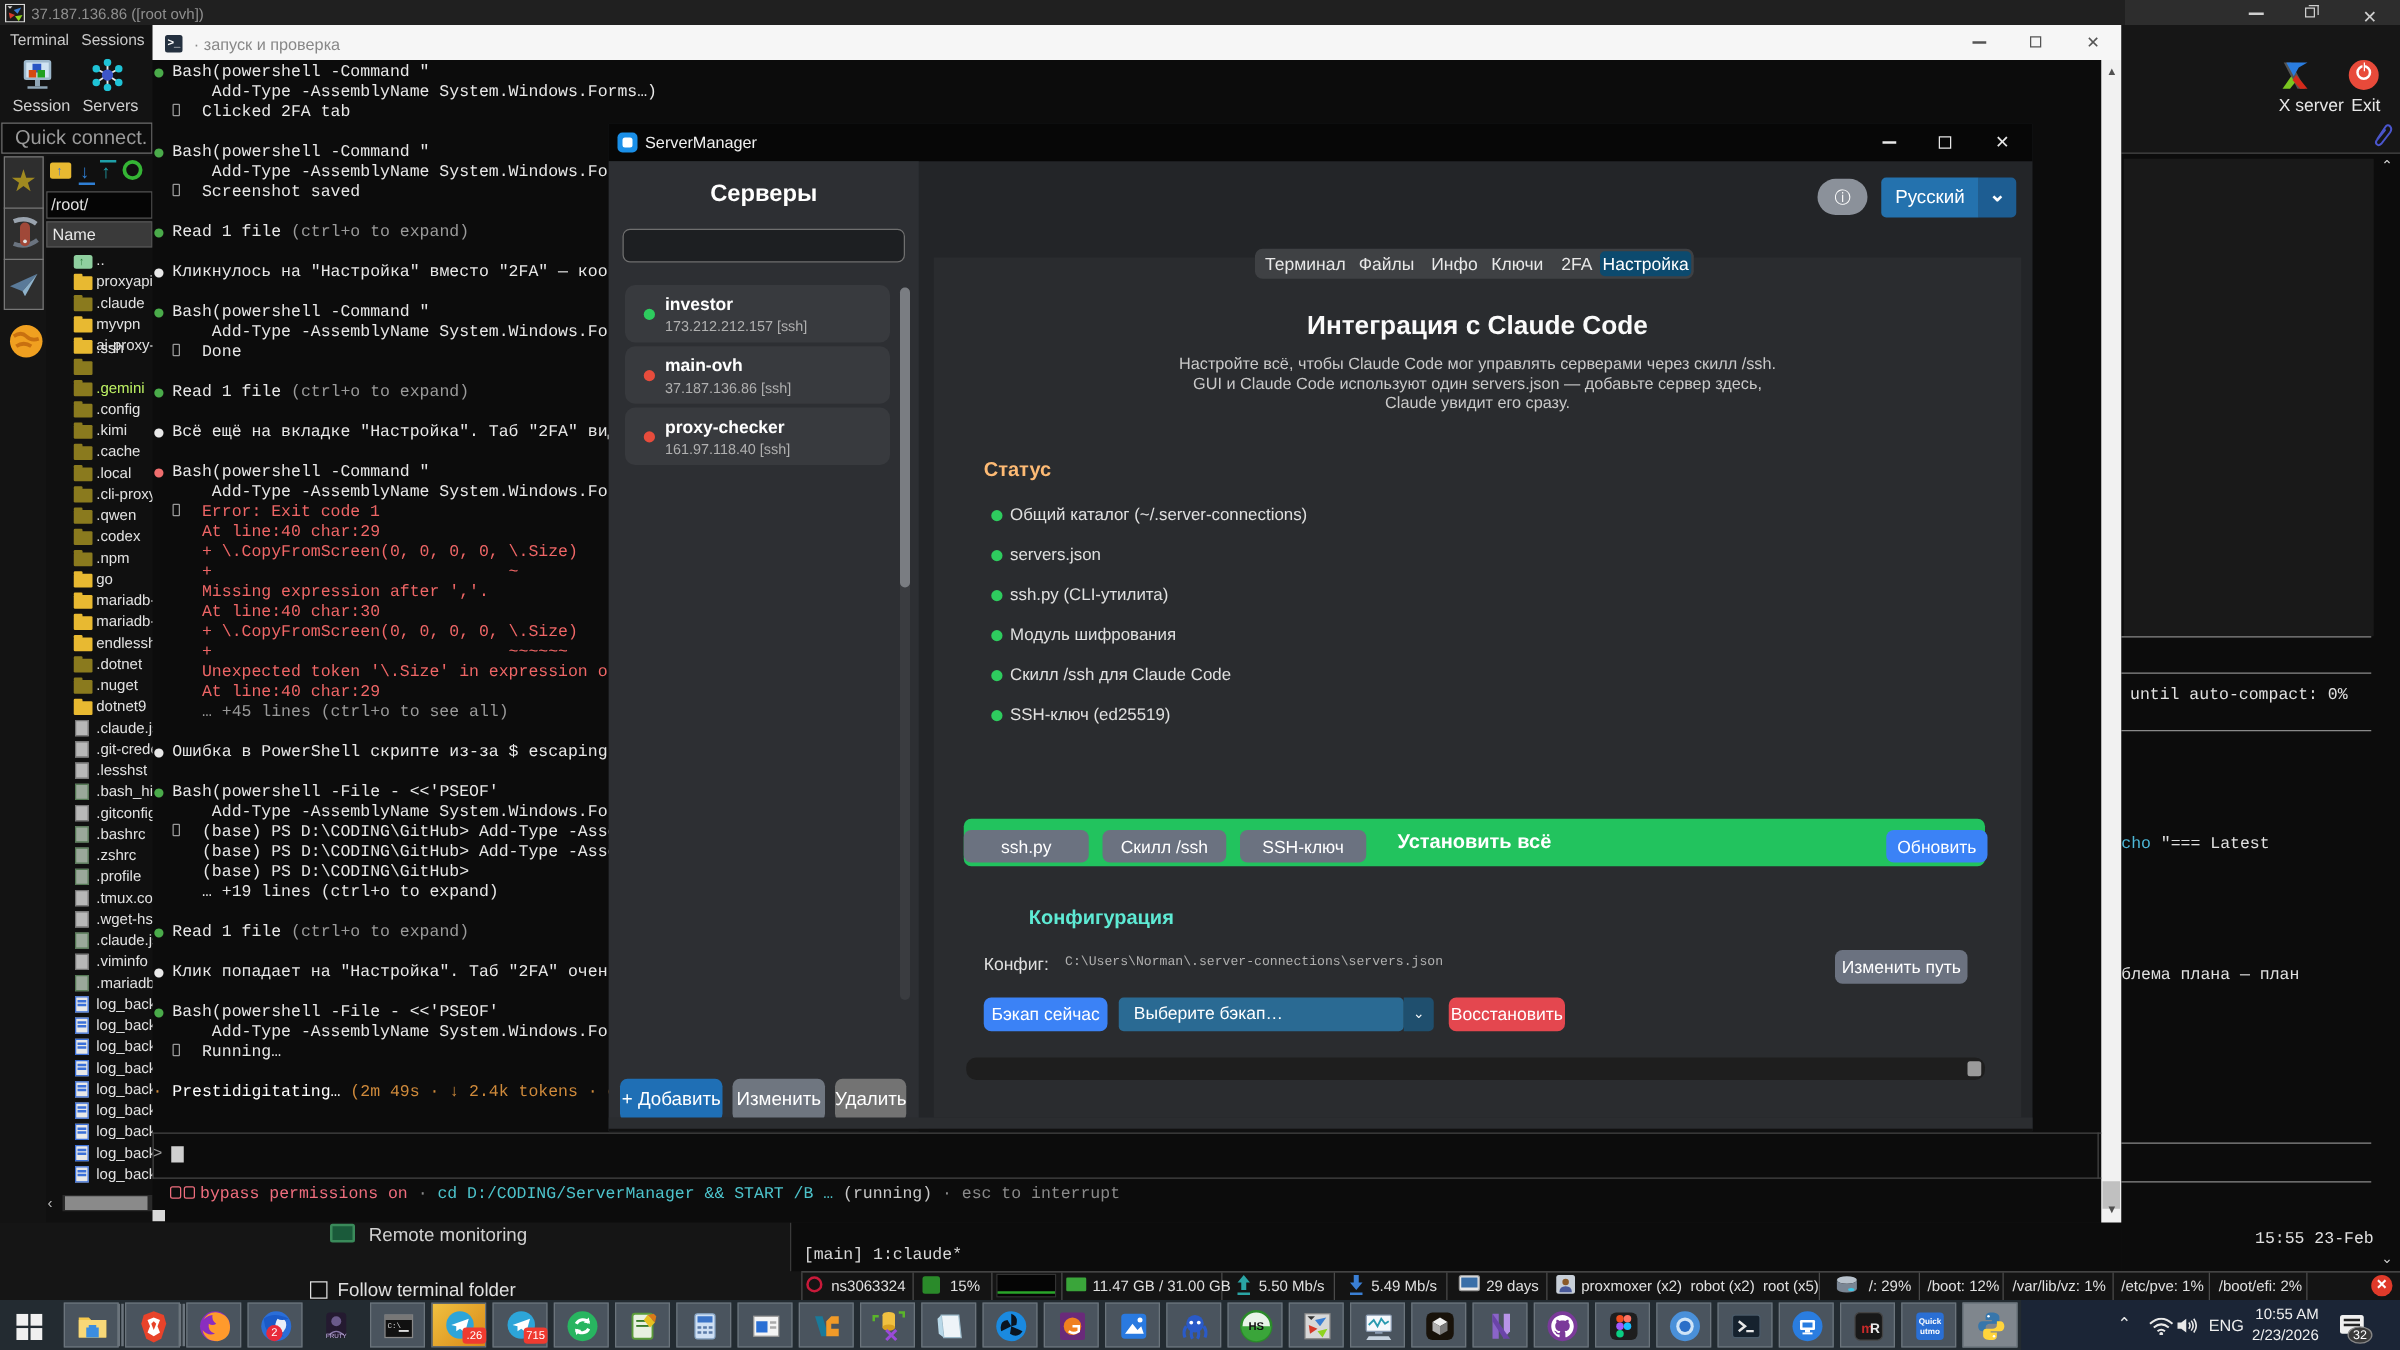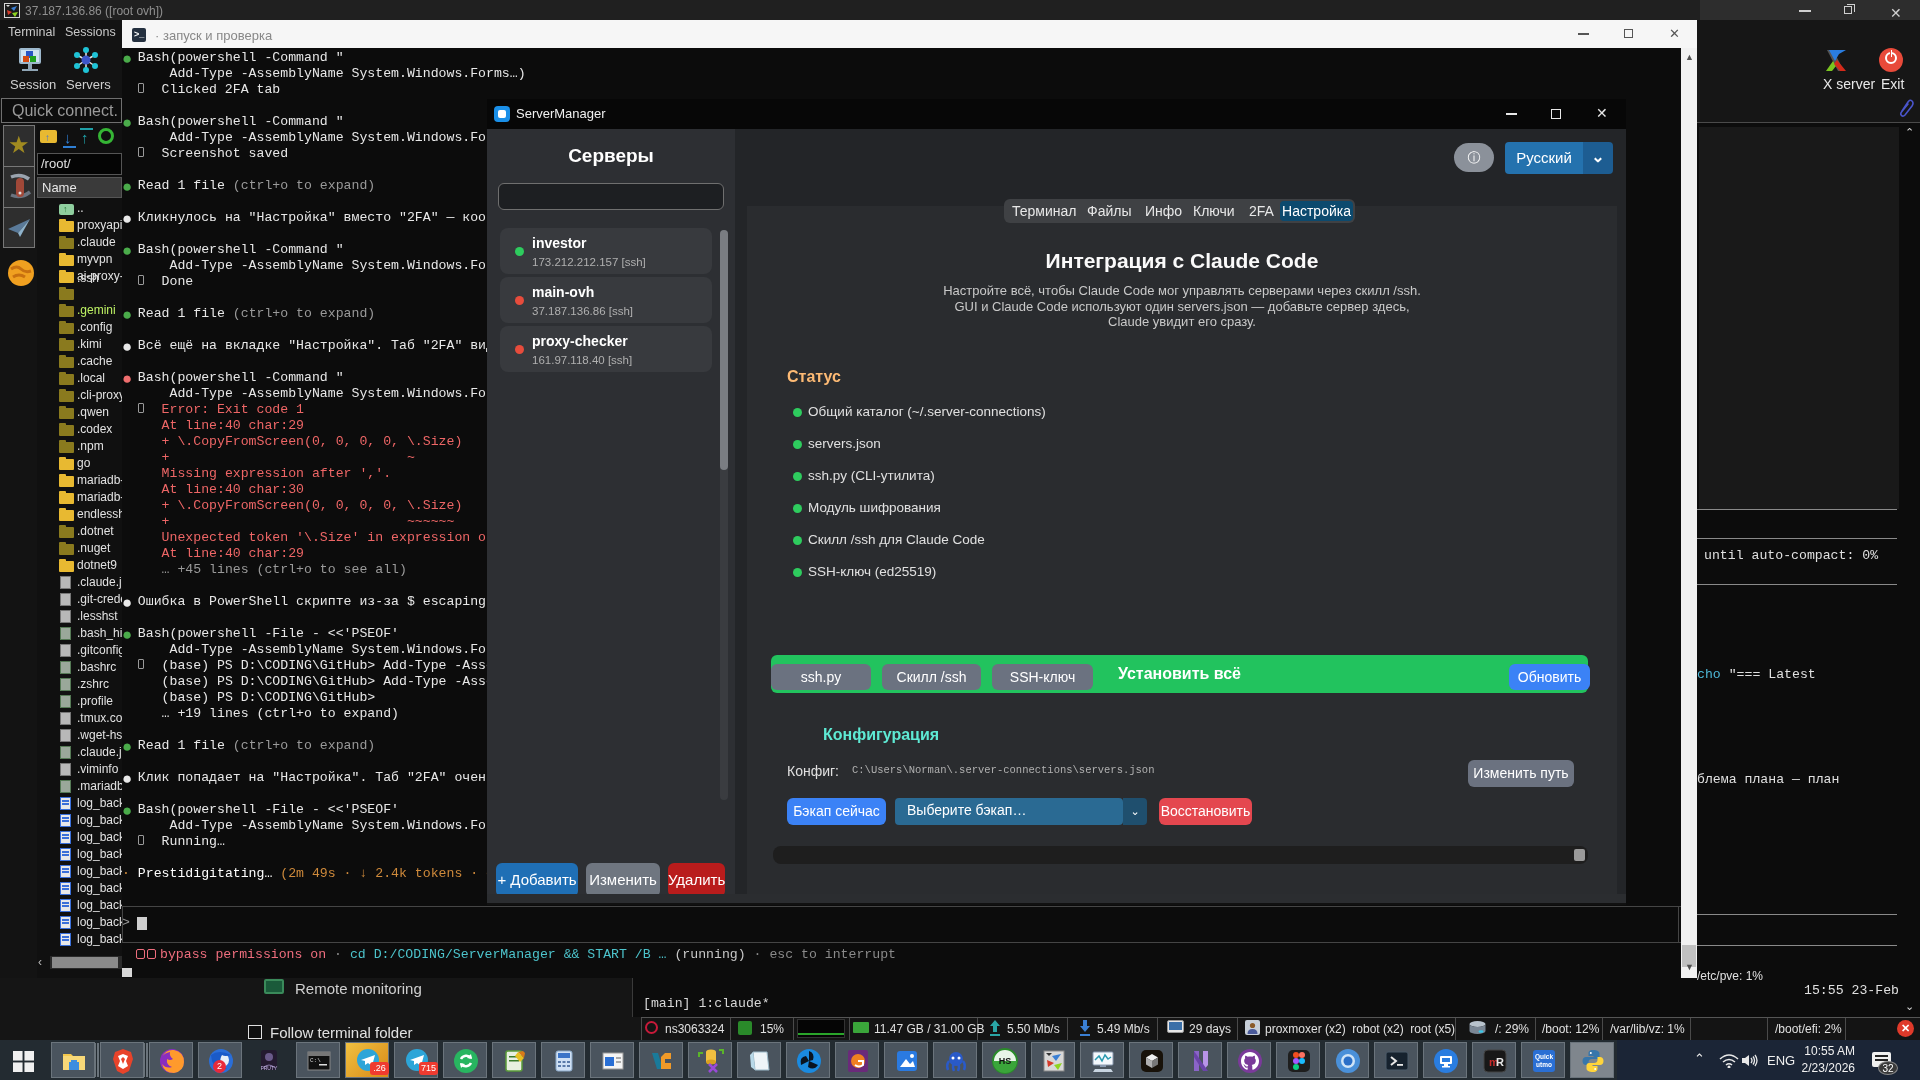--- a/index.html
+++ b/index.html
@@ -322,21 +322,21 @@
       </svg>
       <div class="abs" style="left:1265px;top:1022px;color:#e0e0e0;font-size:12px;white-space:nowrap;">proxmoxer (x2)&nbsp; robot (x2)&nbsp; root (x5)</div>
       <svg class="abs" style="left:1468px;top:1020px;" width="19" height="15" viewBox="0 0 19 15">
         <ellipse cx="9.5" cy="4" rx="8" ry="3" fill="#b8c2cc"></ellipse>
         <path d="M1.5 4 L1.5 11 A8 3 0 0 0 17.5 11 L17.5 4 A8 3 0 0 1 1.5 4 Z" fill="#7a8694"></path>
         <ellipse cx="13" cy="11.5" rx="2.5" ry="1.2" fill="#3ac8e8"></ellipse>
       </svg>
       <div class="abs" style="left:1495px;top:1022px;color:#e0e0e0;font-size:12px;white-space:nowrap;">/: 29%</div>
       <div class="abs" style="left:1542px;top:1022px;color:#e0e0e0;font-size:12px;white-space:nowrap;">/boot: 12%</div>
       <div class="abs" style="left:1610px;top:1022px;color:#e0e0e0;font-size:12px;white-space:nowrap;">/var/lib/vz: 1%</div>
-      <div class="abs" style="left:1697px;top:969px;color:#e0e0e0;font-size:12px;white-space:nowrap;">/etc/pve: 1%</div>
+      <div class="abs" style="left:1697px;top:1022px;color:#e0e0e0;font-size:12px;white-space:nowrap;">/etc/pve: 1%</div>
       <div class="abs" style="left:1775px;top:1022px;color:#e0e0e0;font-size:12px;white-space:nowrap;">/boot/efi: 2%</div>
       <div class="abs" style="left:1897px;top:1020px;width:17px;height:17px;border-radius:50%;background:#e03a2a;color:#fff;font-size:11px;text-align:center;line-height:17px;font-weight:bold;">✕</div>
     </div>
 
   <div class="abs" style="left:122px;top:20px;width:1575px;height:958px;background:#0c0c0c;">
 
     <div class="abs" style="left:0;top:0;width:1575px;height:28px;background:#f6f6f6;"></div>
     <div class="abs" style="left:10px;top:8px;width:14px;height:14px;background:#24303f;border-radius:2px;"></div>
     <div class="abs" style="left:12px;top:9px;color:#fff;font-size:9px;font-weight:bold;">&gt;_</div>
     <div class="abs" style="left:33px;top:8px;color:#888;font-size:13px;">· запуск и проверка</div>
@@ -443,21 +443,21 @@
       <div class="abs" style="left:15px;top:19px;width:9px;height:9px;border-radius:50%;background:#e74c3c;"></div>
       <div class="abs" style="left:32px;top:7px;color:#fff;font-size:14px;font-weight:bold;">proxy-checker</div>
       <div class="abs" style="left:32px;top:28px;color:#b0b0b0;font-size:11.5px;">161.97.118.40 [ssh]</div>
     </div>
 
     <div class="abs" style="left:233px;top:131px;width:8px;height:570px;background:#3a3c40;border-radius:4px;"></div>
     <div class="abs" style="left:233px;top:131px;width:8px;height:240px;background:#7a7d82;border-radius:4px;"></div>
 
     <div class="abs" style="left:9px;top:764px;width:82px;height:34px;background:#1f6fb5;border-radius:6px;color:#fff;font-size:15px;text-align:center;line-height:34px;">+ Добавить</div>
     <div class="abs" style="left:99px;top:764px;width:74px;height:34px;background:#6f7680;border-radius:6px;color:#fff;font-size:15px;text-align:center;line-height:34px;">Изменить</div>
-    <div class="abs" style="left:181px;top:764px;width:57px;height:34px;background:#b91c1c;border-radius:6px;color:#fff;font-size:15px;text-align:center;line-height:34px;overflow:hidden;">Удалить</div>
+    <div class="abs" style="left:181px;top:764px;width:57px;height:34px;background:#737373;border-radius:6px;color:#fff;font-size:15px;text-align:center;line-height:34px;overflow:hidden;">Удалить</div>
 
     <div class="abs" style="left:967px;top:44px;width:40px;height:29px;background:#8b919a;border-radius:15px;color:#fff;text-align:center;line-height:29px;font-size:13px;">ⓘ</div>
     <div class="abs" style="left:1018px;top:43px;width:78px;height:32px;background:#2472ae;border-radius:4px 0 0 4px;color:#fff;font-size:15px;text-align:center;line-height:32px;">Русский</div>
     <div class="abs" style="left:1096px;top:43px;width:30px;height:32px;background:#1d5d92;border-radius:0 4px 4px 0;color:#fff;font-size:16px;font-weight:bold;text-align:center;line-height:30px;">⌄</div>
 
     <div class="abs" style="left:260px;top:107px;width:870px;height:688px;background:#2a2c2f;"></div>
 
     <div class="abs" style="left:517px;top:100px;width:351px;height:24px;background:#3f4144;border-radius:6px;"></div>
     <div class="abs" style="left:525px;top:104px;color:#e8e8e8;font-size:14px;">Терминал</div>
     <div class="abs" style="left:600px;top:104px;color:#e8e8e8;font-size:14px;">Файлы</div>

